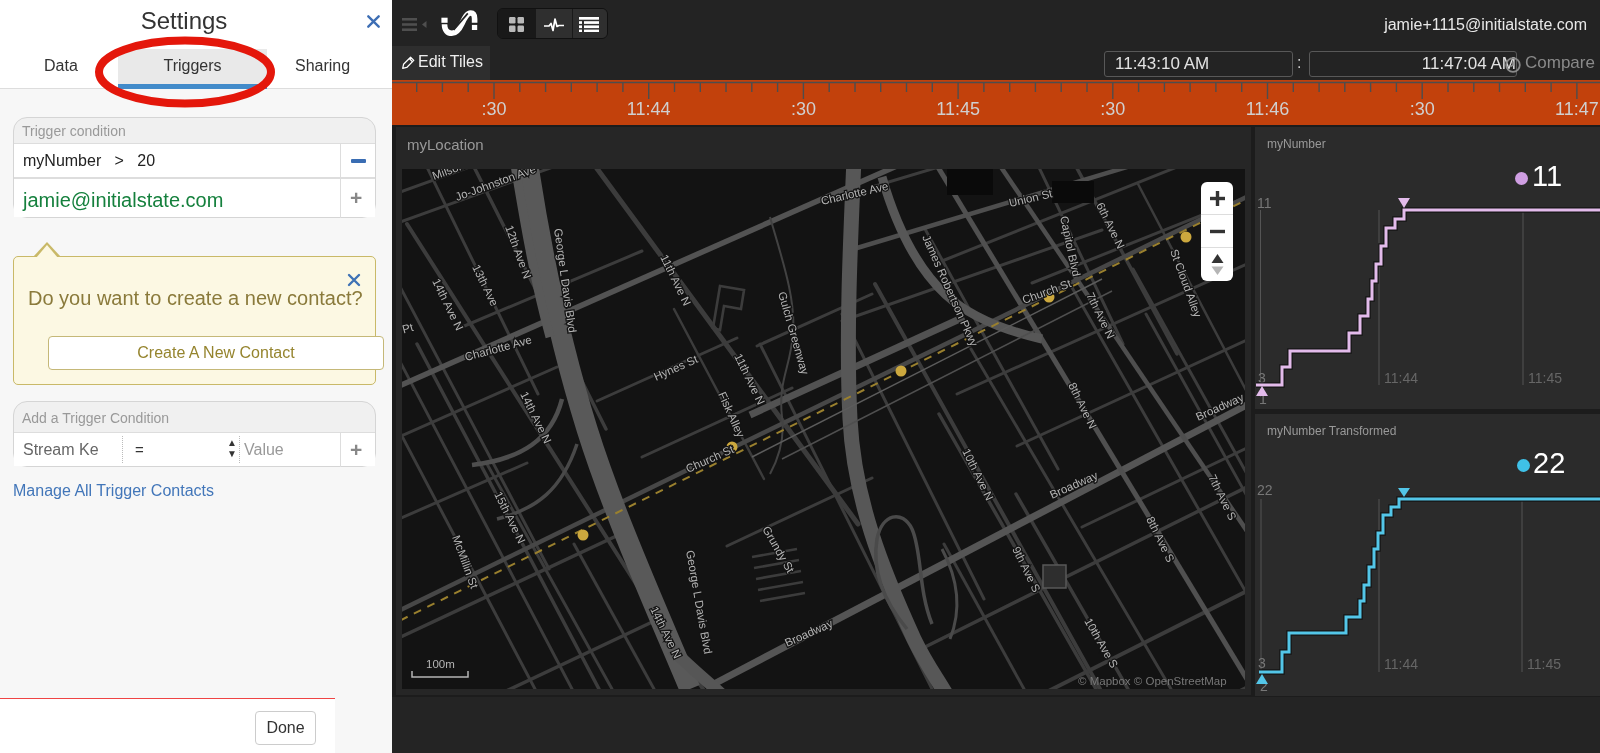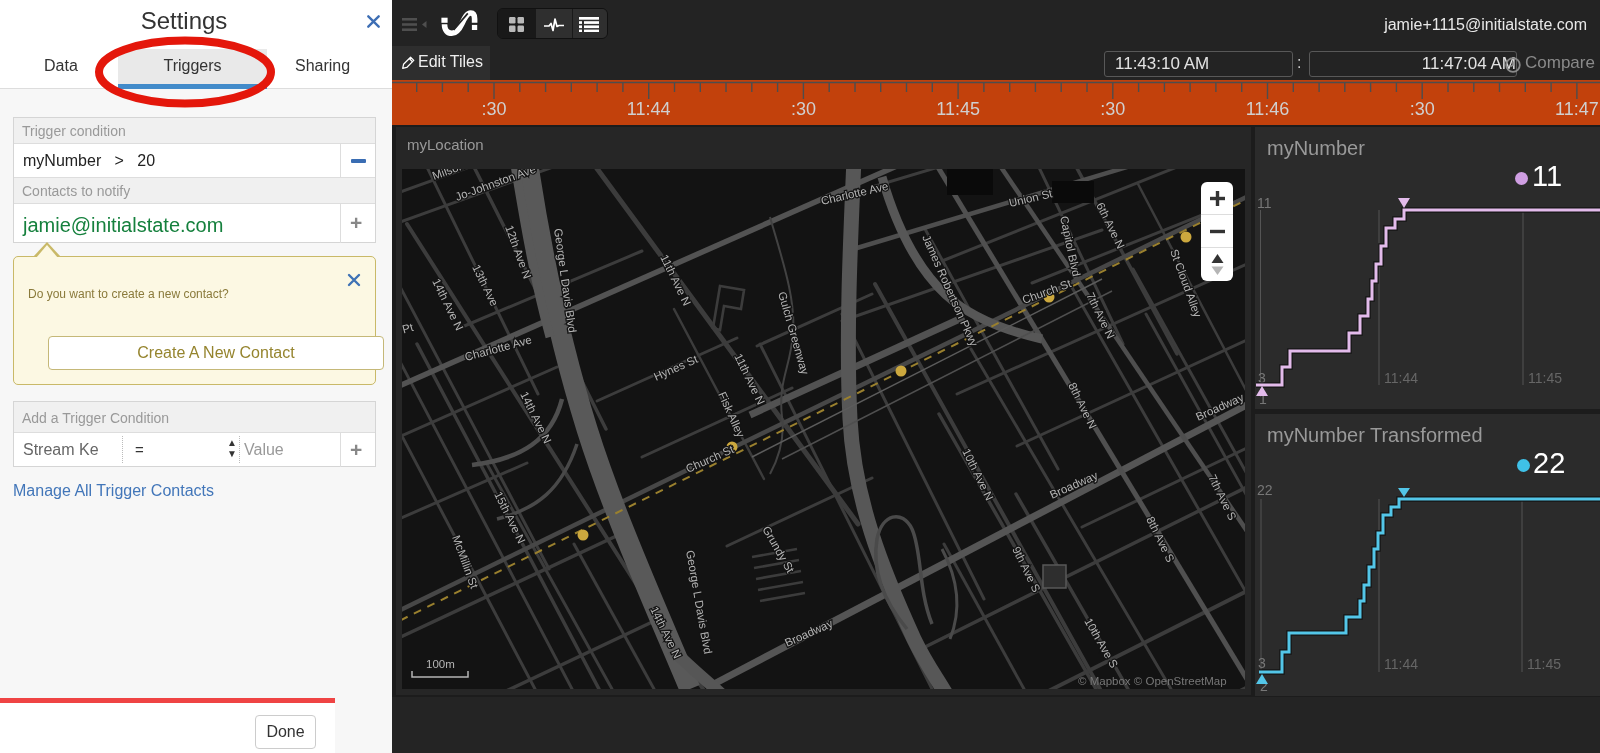--- a/index.html
+++ b/index.html
@@ -9,26 +9,26 @@
 
 
 #panel { position:absolute; left:0; top:0; width:392px; height:753px; background:#f7f7f7; z-index:5; }
 #panel-head { position:absolute; left:0; top:0; width:392px; height:89px; background:#fff; border-bottom:1px solid #ddd; }
 #settings-title { position:absolute; left:0; top:7px; width:368px; text-align:center; font-size:24px; color:#333; }
 #close-x { position:absolute; right:12px; top:15px; width:13px; height:13px; }
 .tab { position:absolute; top:57px; font-size:16px; color:#333; }
 #tab-active { position:absolute; left:118px; top:49px; width:149px; height:40px; background:#e9e9e9; border-bottom:5px solid #428bca; text-align:center; font-size:16px; color:#333; line-height:34px; }
 #red-oval { position:absolute; left:90px; top:32px; z-index:9; }
 
-.gbox { position:absolute; left:13px; width:363px; background:#f0f0f0; border:1px solid #d5d5d5; border-radius:0; }
+.gbox { position:absolute; left:13px; width:363px; background:#f0f0f0; border:1px solid #d5d5d5; border-radius:14px; }
 .gbox .hdr { font-size:14px; color:#999; padding:5px 8px 4px 8px; }
 .gbox .row { background:#fff; border-top:1px solid #ddd; border-bottom:1px solid #ddd; position:relative; }
 
 #link-manage { position:absolute; left:13px; top:482px; font-size:16px; color:#4276b9; }
-#panel-foot { position:absolute; left:0; top:698px; width:335px; height:55px; background:#fff; border-top:5px solid #ef4444; }
+#panel-foot { position:absolute; left:0; top:698px; width:335px; height:55px; background:#fff; border-top:1px solid #ef4444; }
 #btn-done { position:absolute; right:19px; top:12px; width:61px; height:34px; background:#fff; border:1px solid #ccc; border-radius:4px; font-size:16px; color:#333; text-align:center; line-height:32px; }
 
 
 #callout { position:absolute; left:13px; top:256px; width:363px; height:129px; background:#fcf8e3; border:1px solid #c9b968; border-radius:5px; }
 #callout-tri-b { position:absolute; left:33px; top:242px; width:0; height:0; border-left:14px solid transparent; border-right:14px solid transparent; border-bottom:15px solid #c9b968; }
 #callout-tri-f { position:absolute; left:36px; top:245px; width:0; height:0; border-left:11px solid transparent; border-right:11px solid transparent; border-bottom:13px solid #fcf8e3; z-index:6;}
 
 
 #topbar { position:absolute; left:392px; top:0; width:1208px; height:46px; background:#232323; }
 #row2 { position:absolute; left:392px; top:46px; width:1208px; height:34px; background:#232323; }
@@ -39,21 +39,21 @@
 .time-box { position:absolute; top:5px; height:26px; background:#232323; border:1px solid #585858; border-radius:3px; color:#e2e2e2; font-size:17px; text-align:left; padding-left:10px; line-height:24px; }
 
 
 #map-tile { position:absolute; left:396px; top:127px; width:855px; height:568px; background:#262626; }
 #map-title { position:absolute; left:11px; top:9px; font-size:15px; color:#999; }
 #mapbox { position:absolute; left:6px; top:42px; width:843px; height:520px; background:#0d0d0d; overflow:hidden; }
 #zoomctl { position:absolute; left:805px; top:55px; width:32px; height:99px; background:#fff; border-radius:6px; z-index:4; }
 .zc { width:32px; height:33px; text-align:center; color:#333; font-size:21px; line-height:32px; font-weight:bold; }
 #chart1 { position:absolute; left:1255px; top:127px; width:345px; height:282px; background:#2b2b2b; }
 #chart2 { position:absolute; left:1255px; top:414px; width:345px; height:282px; background:#2b2b2b; }
-.chart-title { position:absolute; left:12px; top:10px; font-size:20px; color:#999; }
+.chart-title { position:absolute; left:12px; top:10px; font-size:12px; color:#999; }
 .bigval { position:absolute; color:#fff; font-size:29px; }
 .valdot { position:absolute; width:13px; height:13px; border-radius:50%; }
 #bottomstrip { position:absolute; left:392px; top:697px; width:1208px; height:56px; background:#242424; }
 </style>
 </head>
 <body>
 <div id="app">
 
   <div id="topbar">
 
@@ -383,33 +383,32 @@
     </div>
 
     <div class="gbox" style="top:117px;">
       <div class="hdr">Trigger condition</div>
       <div class="row" style="height:35px;">
         <span style="position:absolute;left:9px;top:8px;font-size:16px;color:#222;">myNumber&nbsp;&nbsp;&nbsp;&gt;&nbsp;&nbsp;&nbsp;20</span>
         <div style="position:absolute;right:0;top:0;width:35px;height:34px;border-left:1px solid #ddd;">
           <div style="position:absolute;left:10px;top:15px;width:15px;height:4px;background:#3a6db3;border-radius:1px;"></div>
         </div>
       </div>
-      <div class="hdr">Contacts to notify</div>
       <div class="row" style="height:39px;border-bottom:none;">
         <span style="position:absolute;left:9px;top:10px;font-size:20px;color:#15803d;">jamie@initialstate.com</span>
         <div style="position:absolute;right:0;top:0;width:35px;height:39px;border-left:1px solid #ddd;">
           <span style="position:absolute;left:9px;top:7px;font-size:21px;color:#888;font-weight:bold;">+</span>
         </div>
       </div>
     </div>
 
     <div id="callout-tri-b"></div>
       <div id="callout-tri-f"></div>
     <div id="callout">
-      <div style="position:absolute;left:14px;top:30px;font-size:12px;color:#8a7a3b;">Do you want to create a new contact?</div>
+      <div style="position:absolute;left:14px;top:30px;font-size:20px;color:#8a7a3b;">Do you want to create a new contact?</div>
       <svg style="position:absolute;right:14px;top:16px;width:14px;height:14px;" viewBox="0 0 14 14">
           <path d="M2 2 L12 12 M12 2 L2 12" stroke="#3f72b5" stroke-width="2.4" stroke-linecap="round"></path>
         </svg>
       <div style="position:absolute;left:13px;top:79px;width:336px;height:34px;background:#fff;border:1px solid #c5b878;border-radius:4px;text-align:center;line-height:32px;font-size:16px;color:#95842e;margin-left:21px;">Create A New Contact</div>
     </div>
 
     <div class="gbox" style="top:401px;">
       <div class="hdr" style="padding:8px 8px 6px 8px;">Add a Trigger Condition</div>
       <div class="row" style="height:34px;border-bottom:none;">
         <span style="position:absolute;left:9px;top:8px;font-size:16px;color:#666;">Stream Ke</span>

